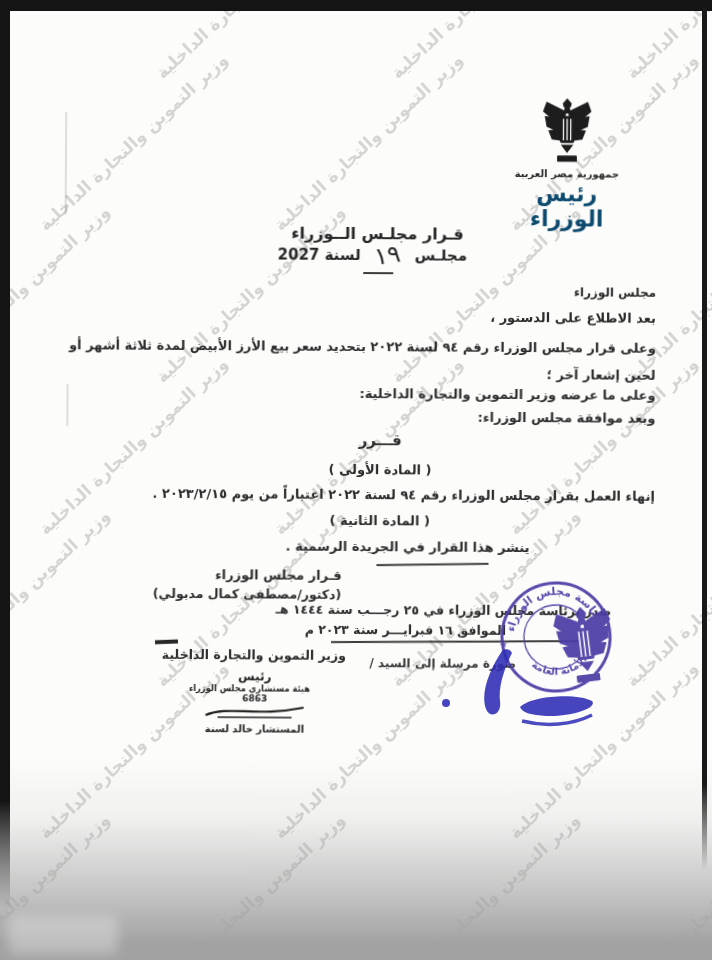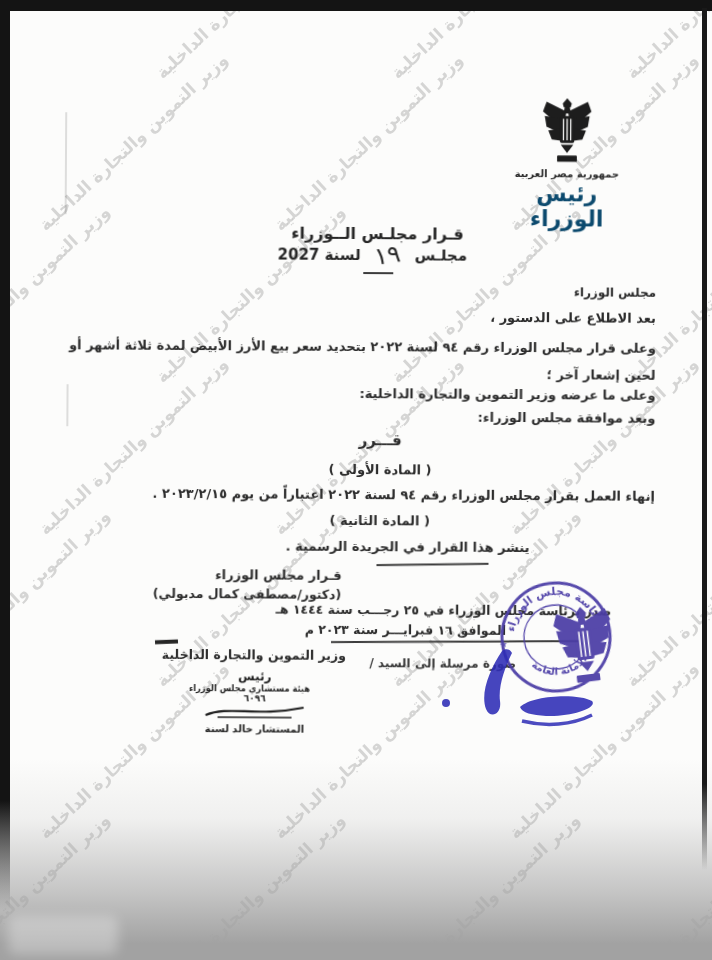--- a/index.html
+++ b/index.html
@@ -150,21 +150,21 @@
     <div class="line abs" style="top:622px;right:205px;font-size:12.5px;">الموافق ١٦ فبرايـــر سنة ٢٠٢٣ م</div>
     <div class="rule" style="left:332px;top:640px;width:248px;transform:rotate(-.6deg);"></div>
 
     <div class="line abs" style="top:648px;right:365px;font-size:12.5px;">وزير التموين والتجارة الداخلية</div>
     <div class="line abs" style="top:656px;right:195px;font-size:12px;color:#3a3a3a;">صورة مرسلة إلى السيد /</div>
     <div class="dash"></div>
 
     <div class="tiny-stamp">
       <div class="t1">رئيس</div>
       <div class="t2">هيئة مستشاري مجلس الوزراء</div>
-      <div class="t3">٦٠٩٦</div>
+      <div class="t3">6863</div>
       <svg width="110" height="16" viewBox="0 0 110 16">
         <path d="M6 12 C 30 2, 55 14, 104 4" stroke="#202020" stroke-width="2.2" fill="none"></path>
         <path d="M18 14 H 92" stroke="#202020" stroke-width="1.6" fill="none"></path>
       </svg>
       <div class="t4">المستشار خالد لسنة</div>
     </div>
 
     <div class="scanline" style="left:63px;top:114px;height:102px;"></div>
     <div class="scanline" style="left:66px;top:386px;height:42px;"></div>
   </div>

